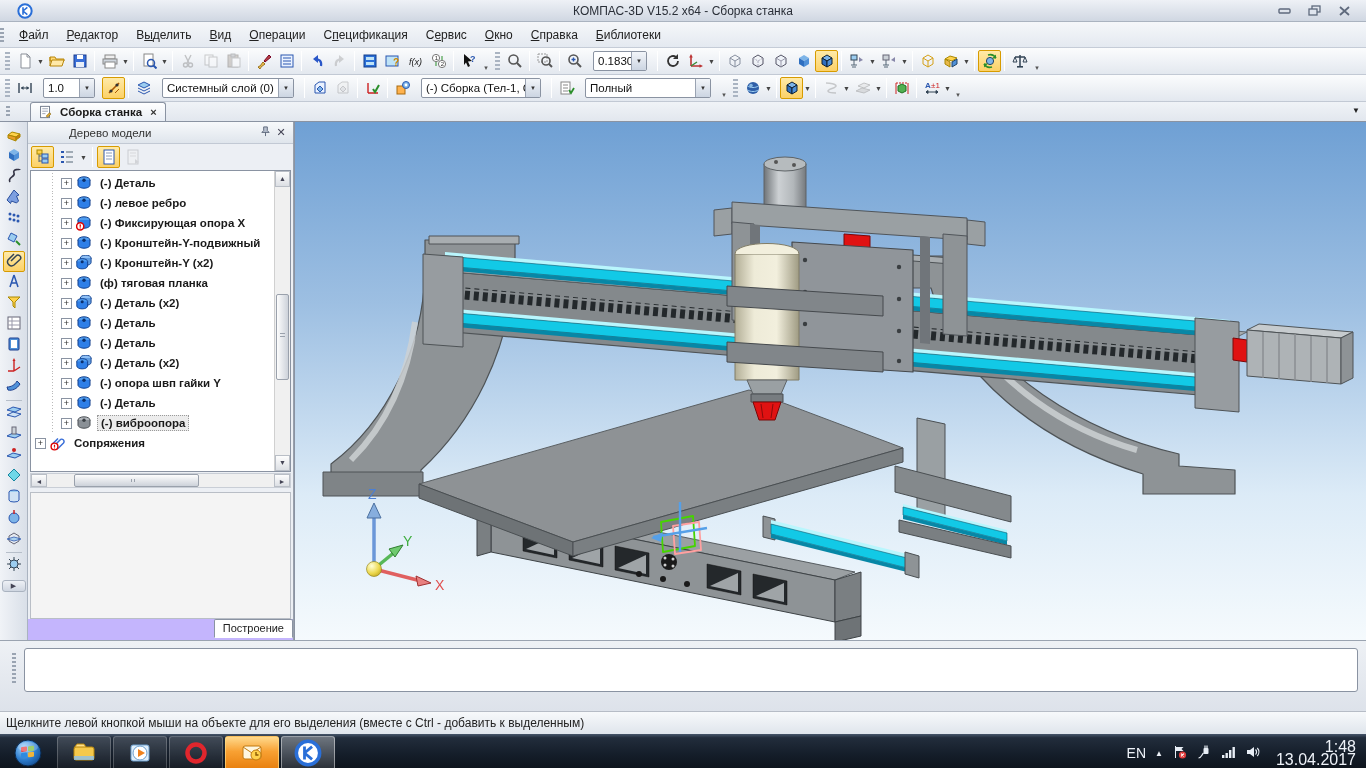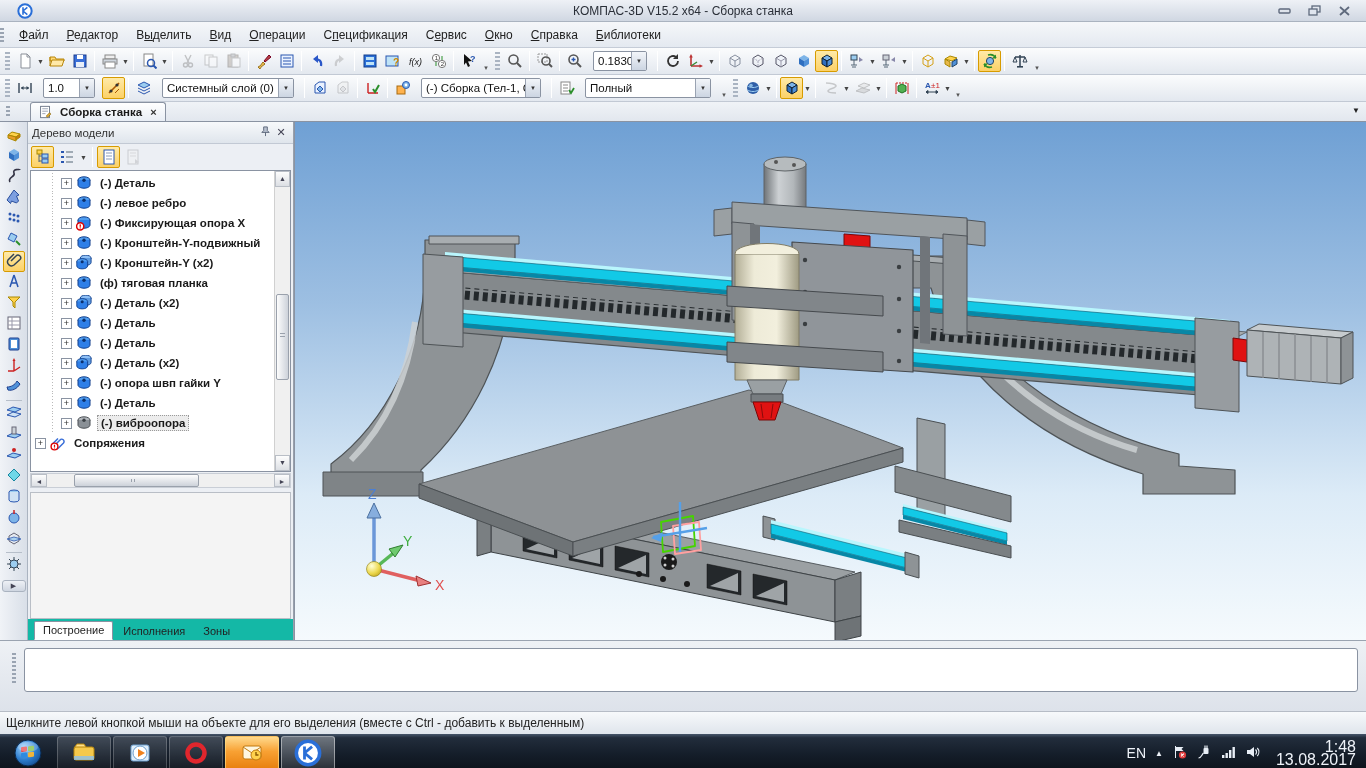--- a/index.html
+++ b/index.html
@@ -44,21 +44,21 @@
 .main { height:518px; display:flex; }
 .leftrail { width:28px; background:linear-gradient(90deg,#f0f3f7,#d9dfe8); border-right:1px solid #aab3c0; display:flex; flex-direction:column; align-items:center; padding-top:3px; }
 .railbtn { width:22px; height:21px; display:flex; align-items:center; justify-content:center; border:1px solid transparent; border-radius:2px; flex:none; }
 .railbtn.h { background:linear-gradient(#ffeaa8,#fcd167); border-color:#d79b00; }
 .railsep { width:16px; height:1px; background:#b6bec9; margin:2px 0; }
 .railcollapse { margin-top:4px; width:24px; height:12px; background:linear-gradient(#eef1f6,#cfd6e1); border:1px solid #aab3c0; border-radius:3px; font-size:7px; color:#445; text-align:center; line-height:10px; }
 
 
 .treepanel { width:266px; background:#eceff4; border-right:1px solid #98a0ac; display:flex; flex-direction:column; }
 .tp-header { height:22px; display:flex; align-items:center; background:linear-gradient(#f7f9fb,#dfe5ec); border-bottom:1px solid #c2c9d4; padding:0 4px; font-size:11.5px; color:#333; }
-.tp-header .tp-title { flex:1; }
+.tp-header .tp-title { flex:1;margin-left:37px; }
 .tp-hbtn { width:16px; text-align:center; color:#445; font-size:11px; }
 .tp-toolbar { height:26px; display:flex; align-items:center; padding:2px 3px; gap:1px; }
 .treebox { height:302px; background:#fff; border:1px solid #8a93a2; margin:0 2px; position:relative; overflow:hidden; }
 .treerows { position:absolute; left:0; top:2px; right:16px; }
 .trow { height:20px; display:flex; align-items:center; font-size:11.5px; white-space:nowrap; overflow:hidden; }
 .trow .gutter { width:30px; height:20px; flex:none; background:repeating-linear-gradient(90deg,transparent 0 21px,#b9b9b9 21px 22px,transparent 22px) no-repeat; background-size:22px 100%; background-image:repeating-linear-gradient(#b9b9b9 0 1px,transparent 1px 3px); background-position:21px 0; background-repeat:repeat-y; background-size:1px 100%; }
 .trow .gutter.root { width:4px; background:none; }
 .expander { width:11px; height:11px; border:1px solid #8a93a2; background:#fff; font-size:9px; line-height:9px; text-align:center; color:#333; flex:none; margin-right:4px; }
 .ticon { width:17px; height:16px; flex:none; margin-right:4px; }
 .tlabel { padding:1px 3px;font-weight:bold; }
@@ -67,21 +67,21 @@
 .varrow { height:16px; background:linear-gradient(#fdfdfd,#dcdfe4); border:1px solid #b9bec6; font-size:7px; color:#445; text-align:center; line-height:14px; }
 .vtrack { flex:1; position:relative; }
 .vthumb { position:absolute; left:1px; right:1px; top:40%; height:32%; background:linear-gradient(90deg,#fdfdfd,#cdd2da); border:1px solid #9aa1ac; border-radius:2px; }
 .vthumb::after { content:""; position:absolute; left:3px; right:3px; top:45%; height:5px; background:repeating-linear-gradient(#9aa1ac 0 1px,transparent 1px 3px); }
 .hscroll { height:15px; margin:1px 2px 0 2px; background:#f0f0f0; border:1px solid #c9ced6; display:flex; }
 .harrow { width:16px; background:linear-gradient(#fdfdfd,#dcdfe4); border:1px solid #b9bec6; font-size:7px; color:#445; text-align:center; line-height:13px; }
 .htrack { flex:1; position:relative; }
 .hthumb { position:absolute; top:0; bottom:0; left:12%; width:55%; background:linear-gradient(#fdfdfd,#cdd2da); border:1px solid #9aa1ac; border-radius:2px; }
 .hthumb::after { content:""; position:absolute; top:4px; bottom:4px; left:45%; width:6px; background:repeating-linear-gradient(90deg,#9aa1ac 0 1px,transparent 1px 3px); }
 .tp-empty { flex:1; margin:4px 2px 0 2px; background:#f4f4f4; border:1px solid #b9bec6; }
-.tp-tabs { height:21px; display:flex; align-items:flex-end; padding-left:6px; gap:2px; background:#14b8a6; }
+.tp-tabs { height:21px; display:flex; align-items:flex-end; padding-left:6px; gap:2px; background:#c4b5fd;flex-direction:column; }
 .tp-tab { font-size:11px; padding:2px 8px 3px 8px; color:#222; }
 .tp-tab.active { background:#fff; border:1px solid #8a93a2; border-bottom:1px solid #fff; border-radius:2px 2px 0 0; }
 
 
 .viewport { flex:1; position:relative; border-left:1px solid #8a93a2; }
 .viewport svg { display:block; }
 
 
 .propstrip { height:71px; background:linear-gradient(#eef1f5,#dde2ea); border-top:1px solid #9aa3b0; display:flex; align-items:center; padding:0 8px 0 24px; position:relative; }
 .propstrip::before { content:""; position:absolute; left:12px; top:12px; bottom:26px; width:4px; background:repeating-linear-gradient(#9aa4b2 0 2px,transparent 2px 4px); }
@@ -1265,16 +1265,16 @@
           <rect x="5.5" y="8" width="2.4" height="5" fill="#e8eef6"></rect>
           <rect x="9" y="5" width="2.4" height="8" fill="#e8eef6"></rect>
           <rect x="12.5" y="2" width="2.4" height="11" fill="#e8eef6"></rect>
         </svg></span>
     <span><svg width="16" height="14" viewBox="0 0 16 14">
           <path d="M2 5v4h3l4 3V2L5 5z" fill="#e8eef6"></path>
           <path d="M10.5 4.5a3.5 3.5 0 0 1 0 5M12.3 3a6 6 0 0 1 0 8" stroke="#e8eef6" fill="none" stroke-width="1.2"></path>
         </svg></span>
     <span class="clock">
       <div>1:48</div>
-      <div>13.08.2017</div>
+      <div>13.04.2017</div>
     </span>
   </div>
 </div>
 
 </body></html>

